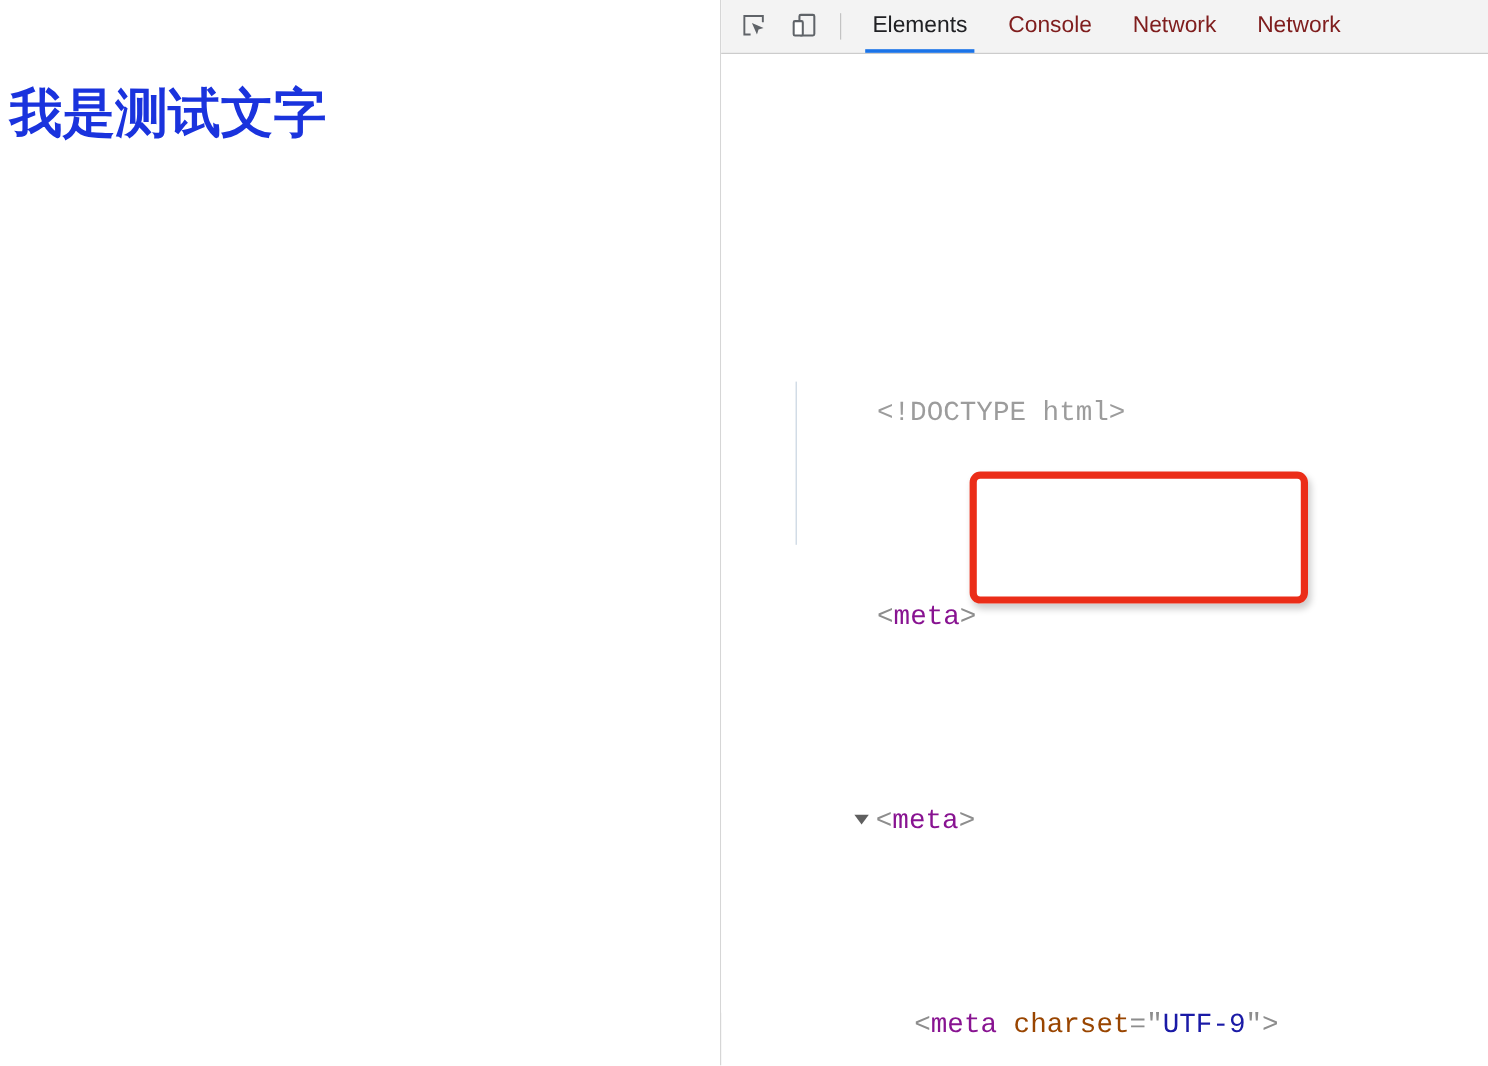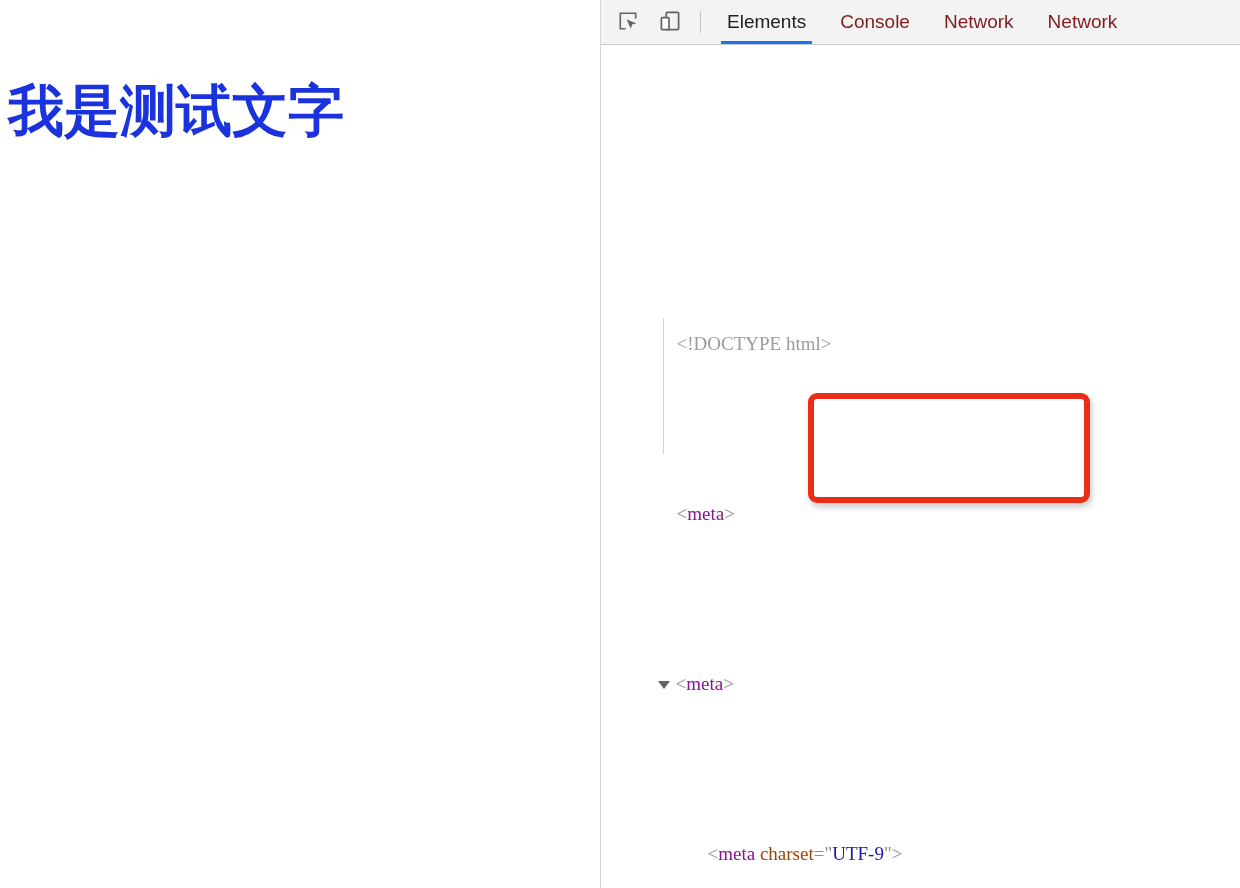--- a/index.html
+++ b/index.html
@@ -21,21 +21,21 @@
     left: 0; top: 0;
     width: 600px; height: 888px;
     background: #ffffff;
     box-sizing: border-box;
   }
   #page-heading {
     position: absolute;
     left: 8px;
     top: 42px;
     font-family: "DejaVu Sans", "Liberation Sans", sans-serif;
-    font-size: 56px;
+    font-size: 44px;
     font-weight: bold;
     line-height: 1.1;
     letter-spacing: 0px;
     white-space: nowrap;
   }
 
   
   #pane-divider {
     position: absolute;
     left: 600px; top: 0;
@@ -102,22 +102,22 @@
     left: 11px; right: 11px;
     bottom: 0;
     height: 3px;
     background: #1a73e8;
   }
 
   
   #dom-tree {
     position: relative;
     padding-top: 10px;
-    font-family: Liberation Serif, serif;
-    font-size: 19px;
+    font-family: Liberation Mono, monospace;
+    font-size: 23px;
     line-height: 34px;
     color: #303030;
     white-space: pre;
     height: 843px;
     box-sizing: border-box;
     overflow: hidden;
   }
   .dom-row {
     position: relative;
     height: 34px;

